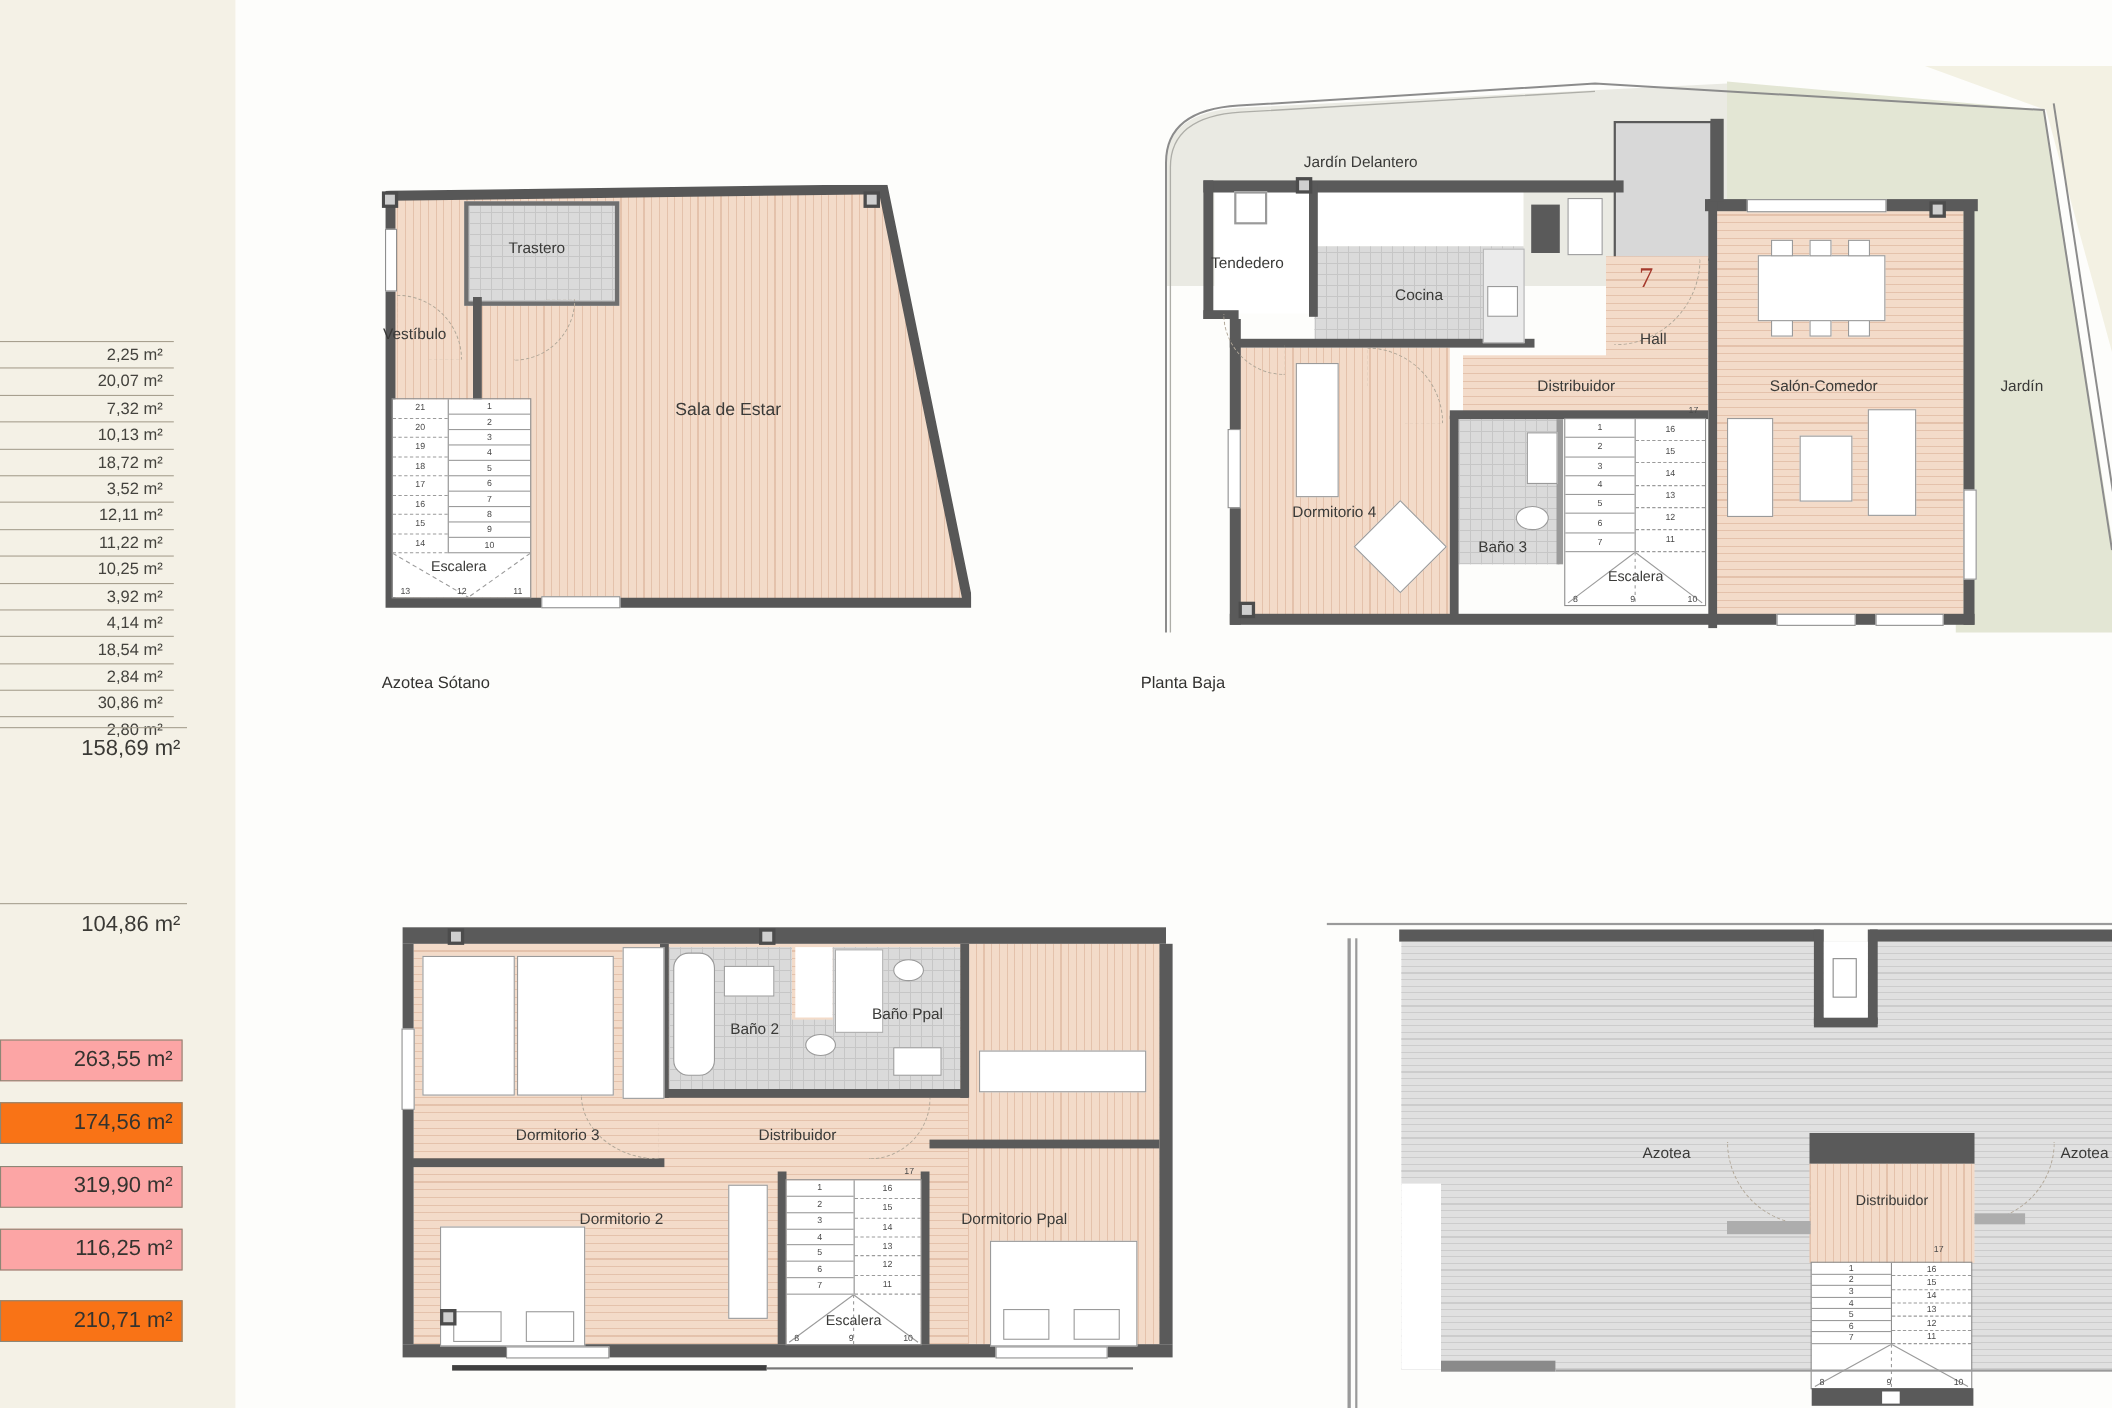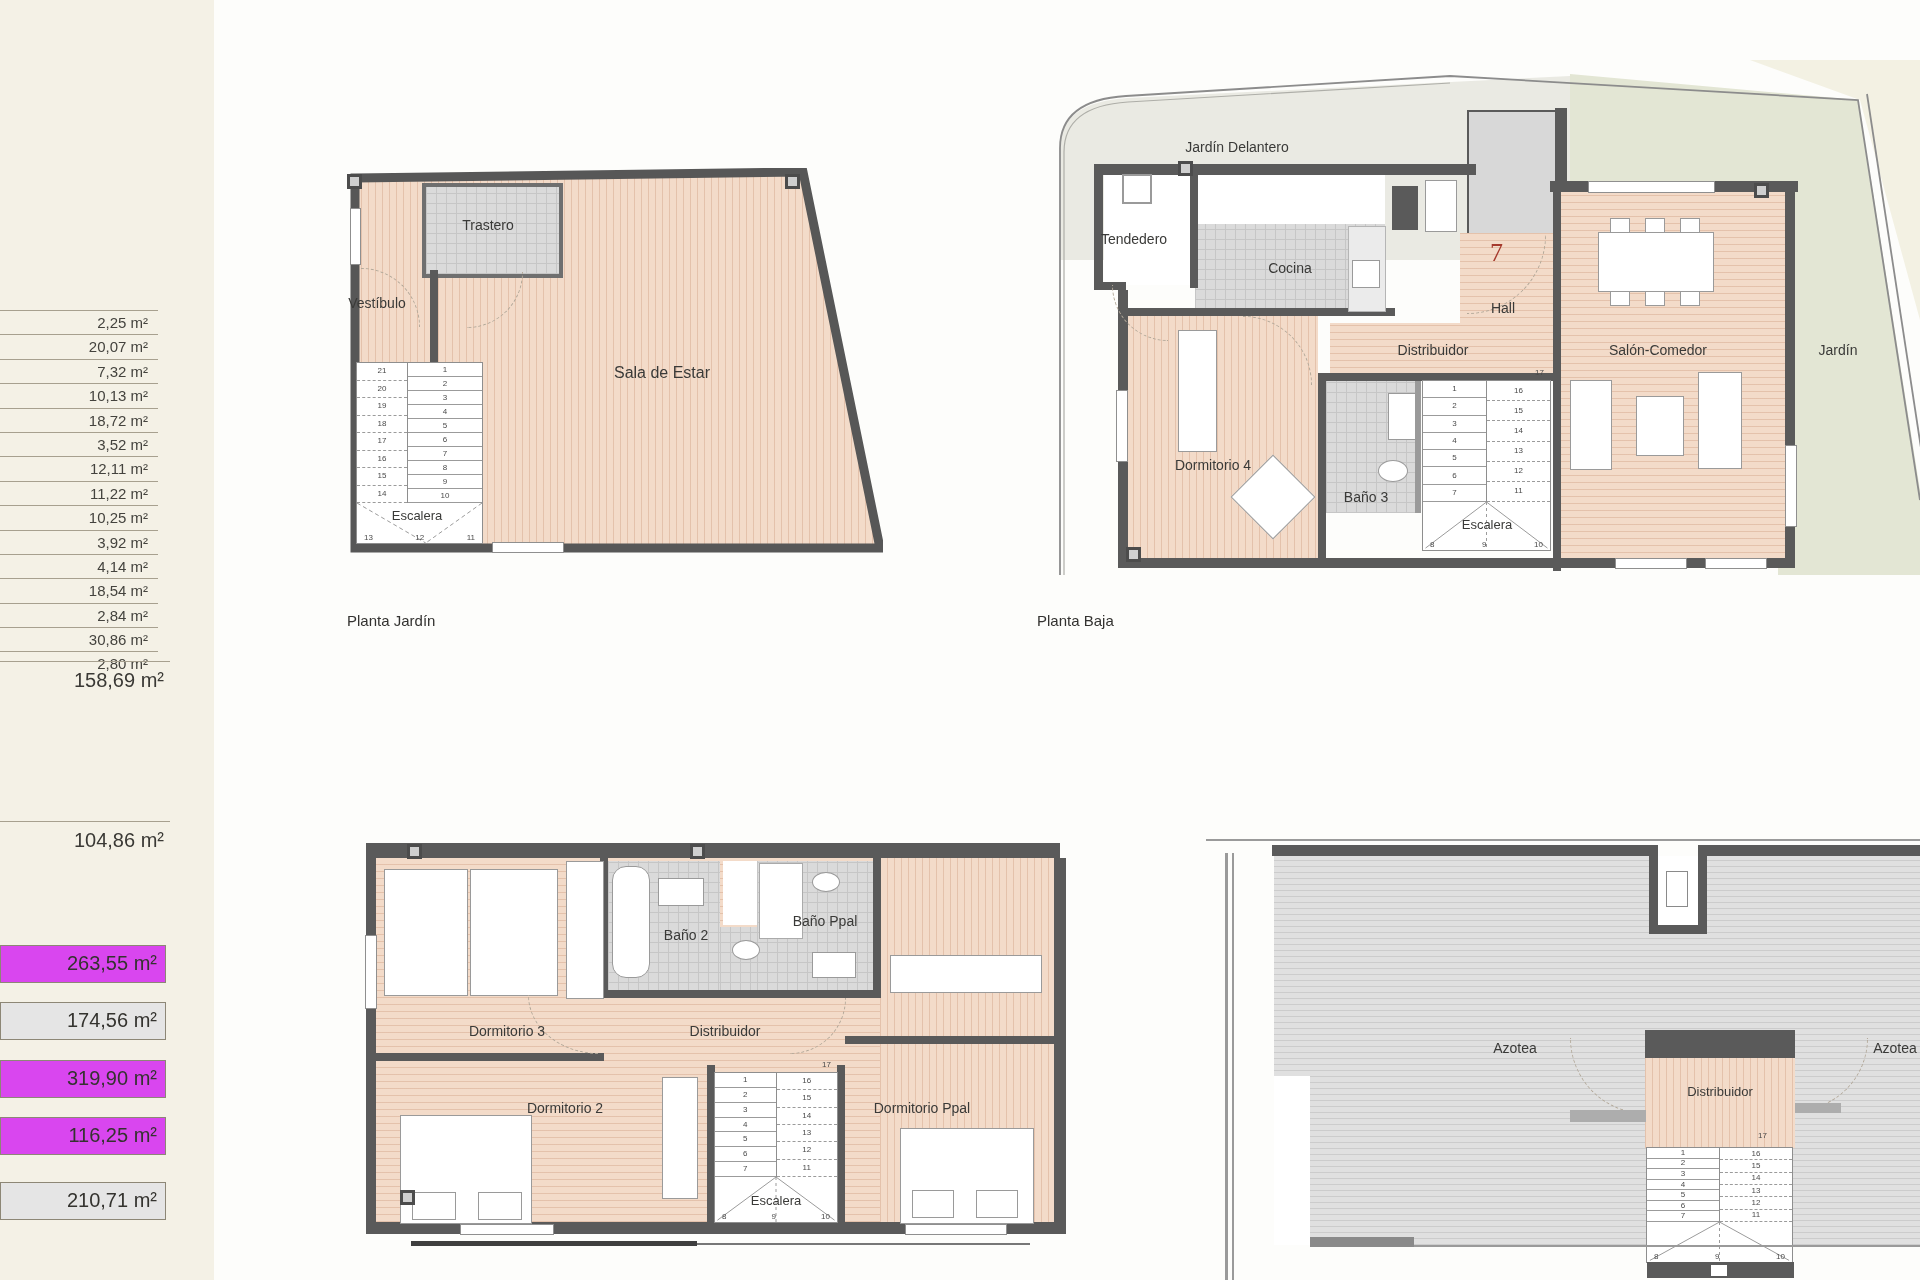--- a/index.html
+++ b/index.html
@@ -8,22 +8,22 @@
   .abs{position:absolute;}
   
   .left-strip{position:absolute;left:0;top:0;width:214px;height:1280px;background:#f4f1e6;}
   .atable{position:absolute;left:0;width:158px;}
   .arow{height:23.4px;border-top:1px solid #a7a08f;text-align:right;padding-right:10px;
         font-size:15px;line-height:23px;color:#44433e;}
   .atotal{border-top:1px solid #a7a08f;text-align:right;padding-right:6px;font-size:20px;
           line-height:36px;color:#3a3935;}
   .abox{position:absolute;left:0;width:156px;height:36px;border:1px solid #8d8776;
         text-align:right;padding-right:8px;font-size:20px;line-height:34px;color:#34332f;}
-  .abox.filled{background:#d946ef;}
-  .abox.plain{background:#e5e5e5;}
+  .abox.filled{background:#fca5a5;}
+  .abox.plain{background:#f97316;}
   
   .plan{position:absolute;overflow:hidden;}
   .wood-v{background-color:#f3dbc9;background-image:repeating-linear-gradient(90deg,rgba(189,128,94,.28) 0,rgba(189,128,94,.28) 1px,transparent 1px,transparent 7px);}
   .wood-h{background-color:#f3dbc9;background-image:repeating-linear-gradient(0deg,rgba(189,128,94,.28) 0,rgba(189,128,94,.28) 1px,transparent 1px,transparent 7px);}
   .tile{background-color:#dadada;background-image:repeating-linear-gradient(0deg,#c6c6c6 0,#c6c6c6 1px,transparent 1px,transparent 10px),repeating-linear-gradient(90deg,#c6c6c6 0,#c6c6c6 1px,transparent 1px,transparent 10px);}
   .roof{background-color:#e0e0e0;background-image:repeating-linear-gradient(0deg,#cccccc 0,#cccccc 1px,transparent 1px,transparent 6px);}
   .wall{position:absolute;background:#5a5a5a;}
   .softwall{position:absolute;background:#9a9a9a;}
   .white{position:absolute;background:#ffffff;}
   .win{position:absolute;background:#ffffff;border:1px solid #8f8f8f;}
@@ -139,21 +139,21 @@
             <div class="bstep">11</div>
           </div>
       </div>
     </div>
     <div class="s-label" style="left:70px;top:347px;">Escalera</div>
 
     <div class="rlabel" style="left:141px;top:57px;">Trastero</div>
     <div class="rlabel" style="left:30px;top:135px;">Vestíbulo</div>
     <div class="rlabel big" style="left:315px;top:205px;">Sala de Estar</div>
   </div>
-  <div class="caption" style="left:347px;top:612px;">Planta Jardín</div>
+  <div class="caption" style="left:347px;top:612px;">Azotea Sótano</div>
 
   <div class="plan" style="left:1030px;top:60px;width:890px;height:520px;">
     <svg class="abs" style="left:0;top:0;" width="890" height="520">
       <path d="M 30 200 L 30 88 Q 30 42 98 38 L 540 16 L 540 200 Z" fill="#eaeae3" stroke="none"></path>
       <path d="M 540 14 L 828 40 L 848 176 L 540 176 Z" fill="#e3e6d4" stroke="none"></path>
       <path d="M 748 120 L 841 120 L 890 430 L 890 515 L 748 515 Z" fill="#e3e6d4" stroke="none"></path>
       <path d="M 720 0 L 890 0 L 890 260 L 830 40 Z" fill="#f3f1e3" stroke="none"></path>
       <path d="M 30 515 L 30 88 Q 30 40 96 36 L 420 16 L 828 40 L 890 440" fill="none" stroke="#8c8c8c" stroke-width="1.8"></path>
       <path d="M 34 515 L 34 92 Q 34 46 98 42 L 420 23" fill="none" stroke="#aeaea8" stroke-width="1.2"></path>
       <path d="M 837 34 L 898 434" fill="none" stroke="#8c8c8c" stroke-width="1.8"></path>

